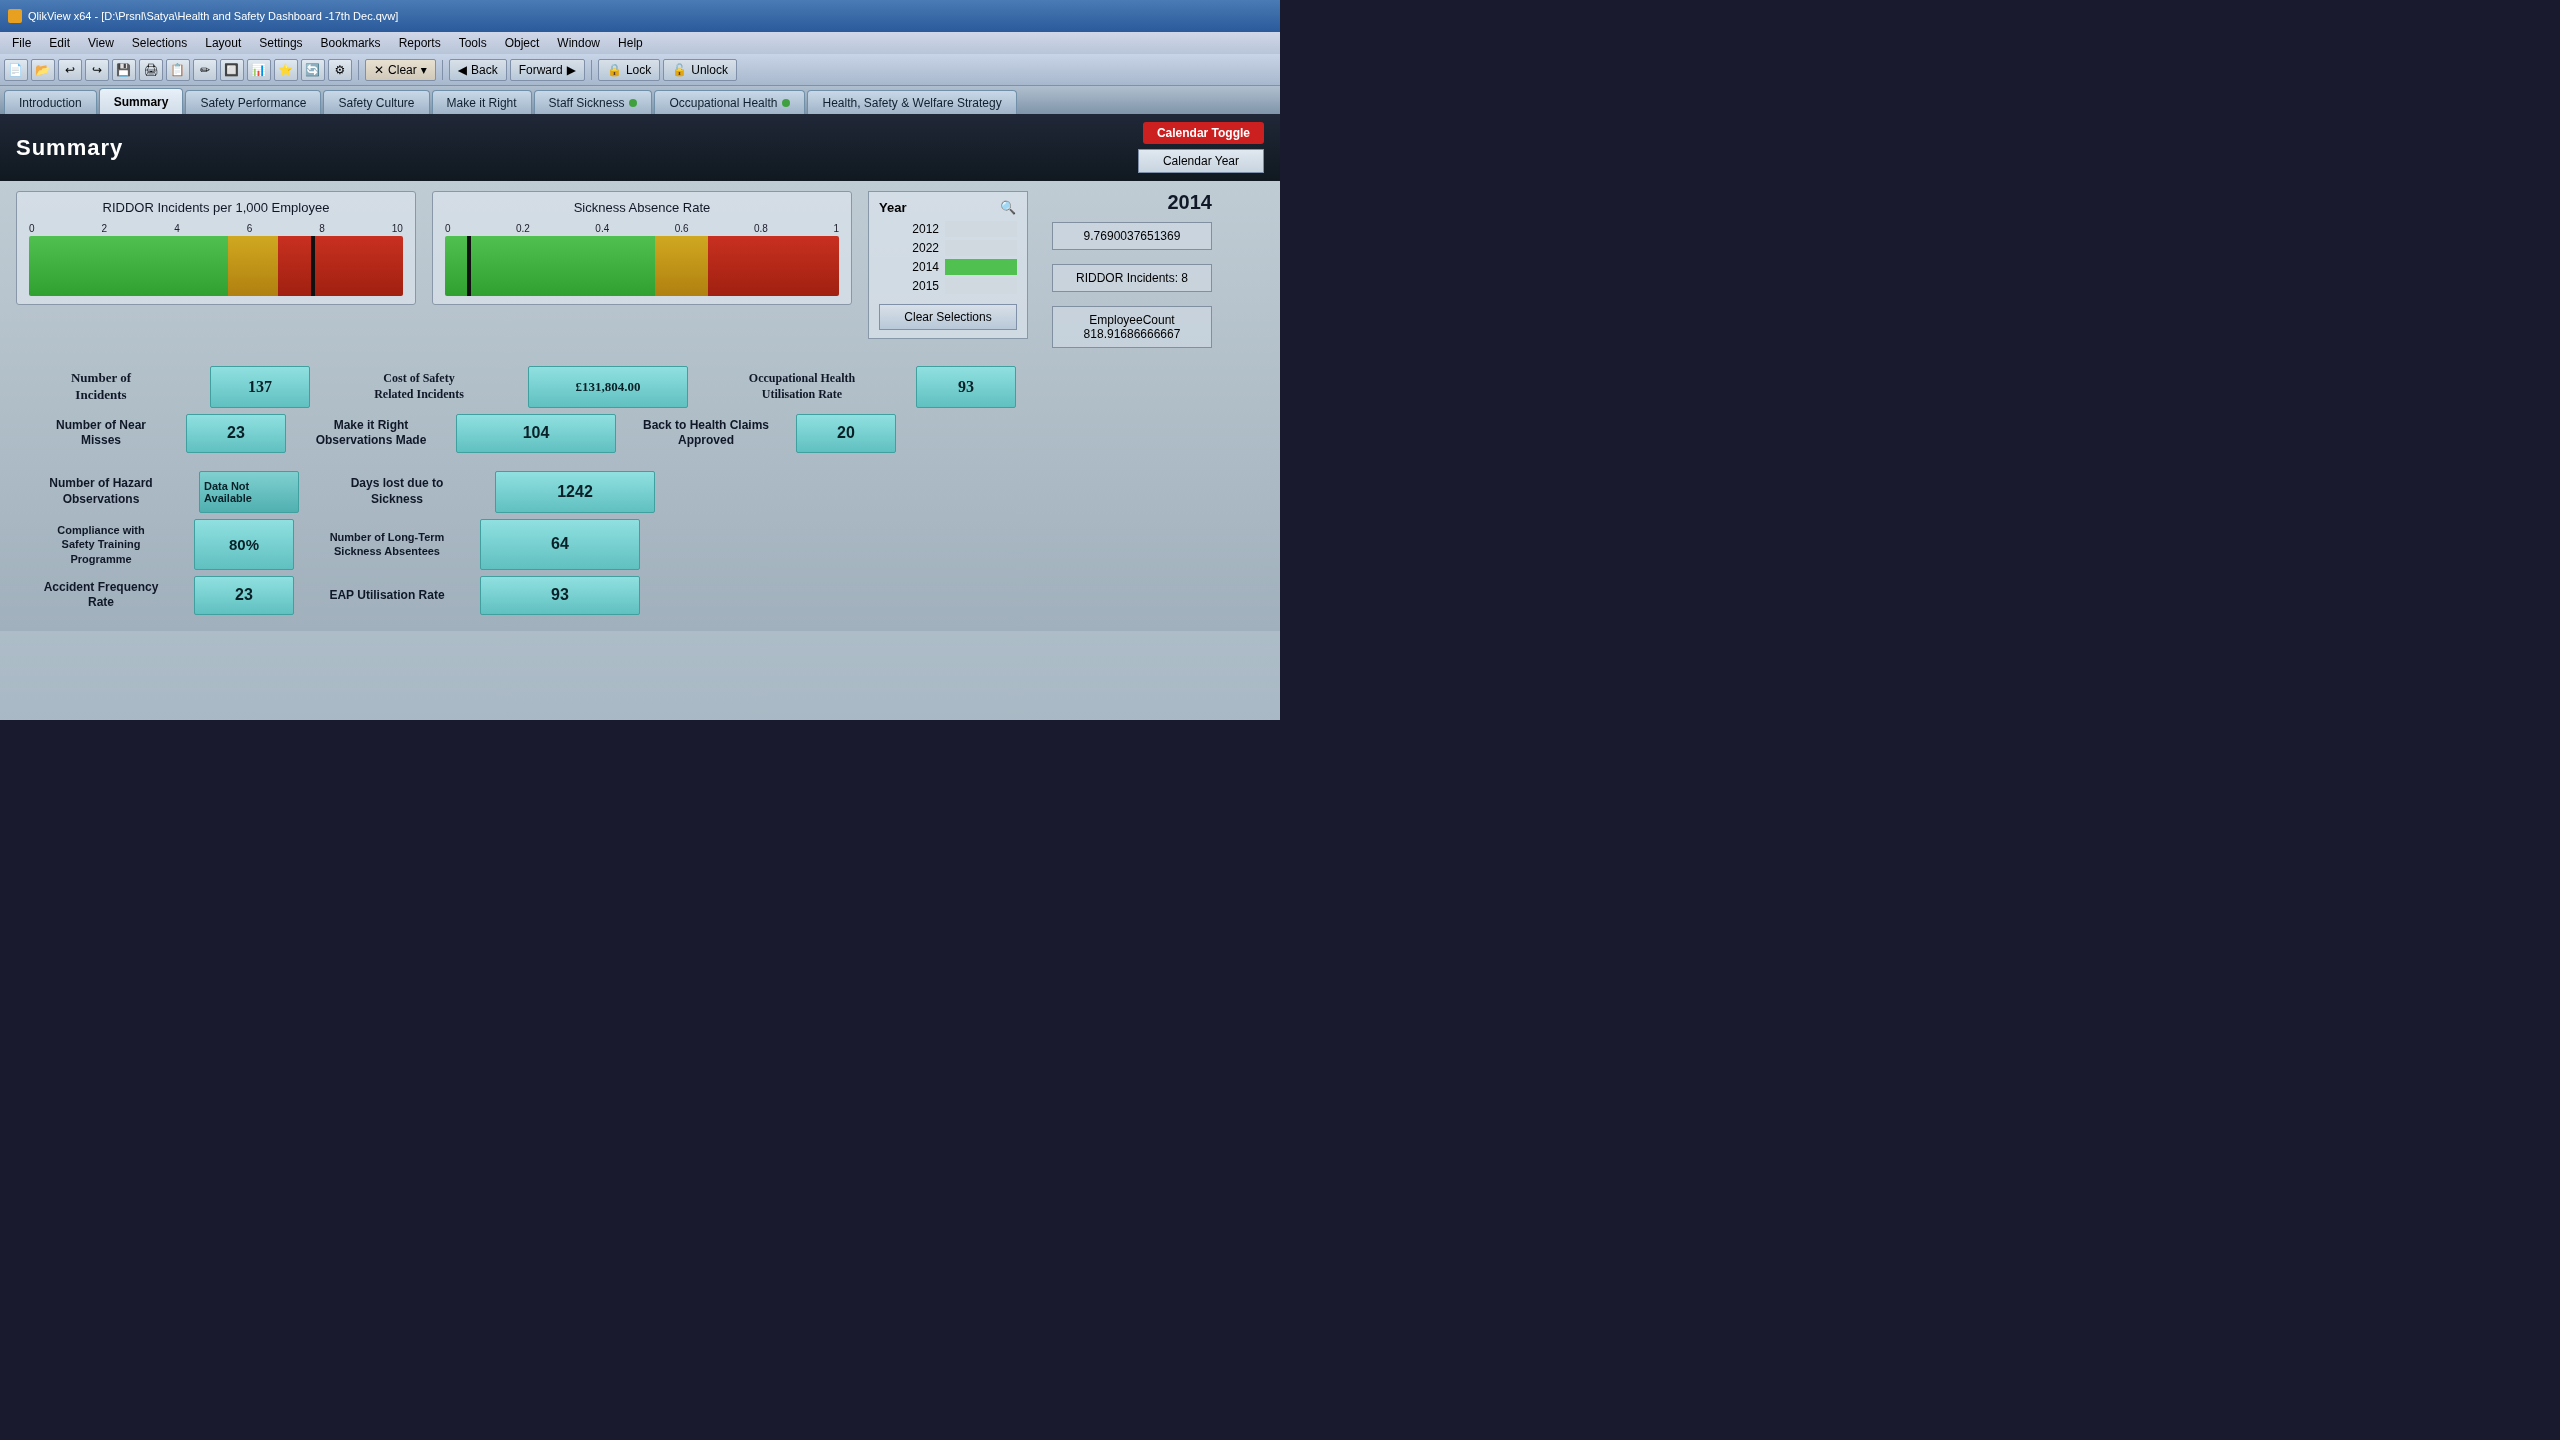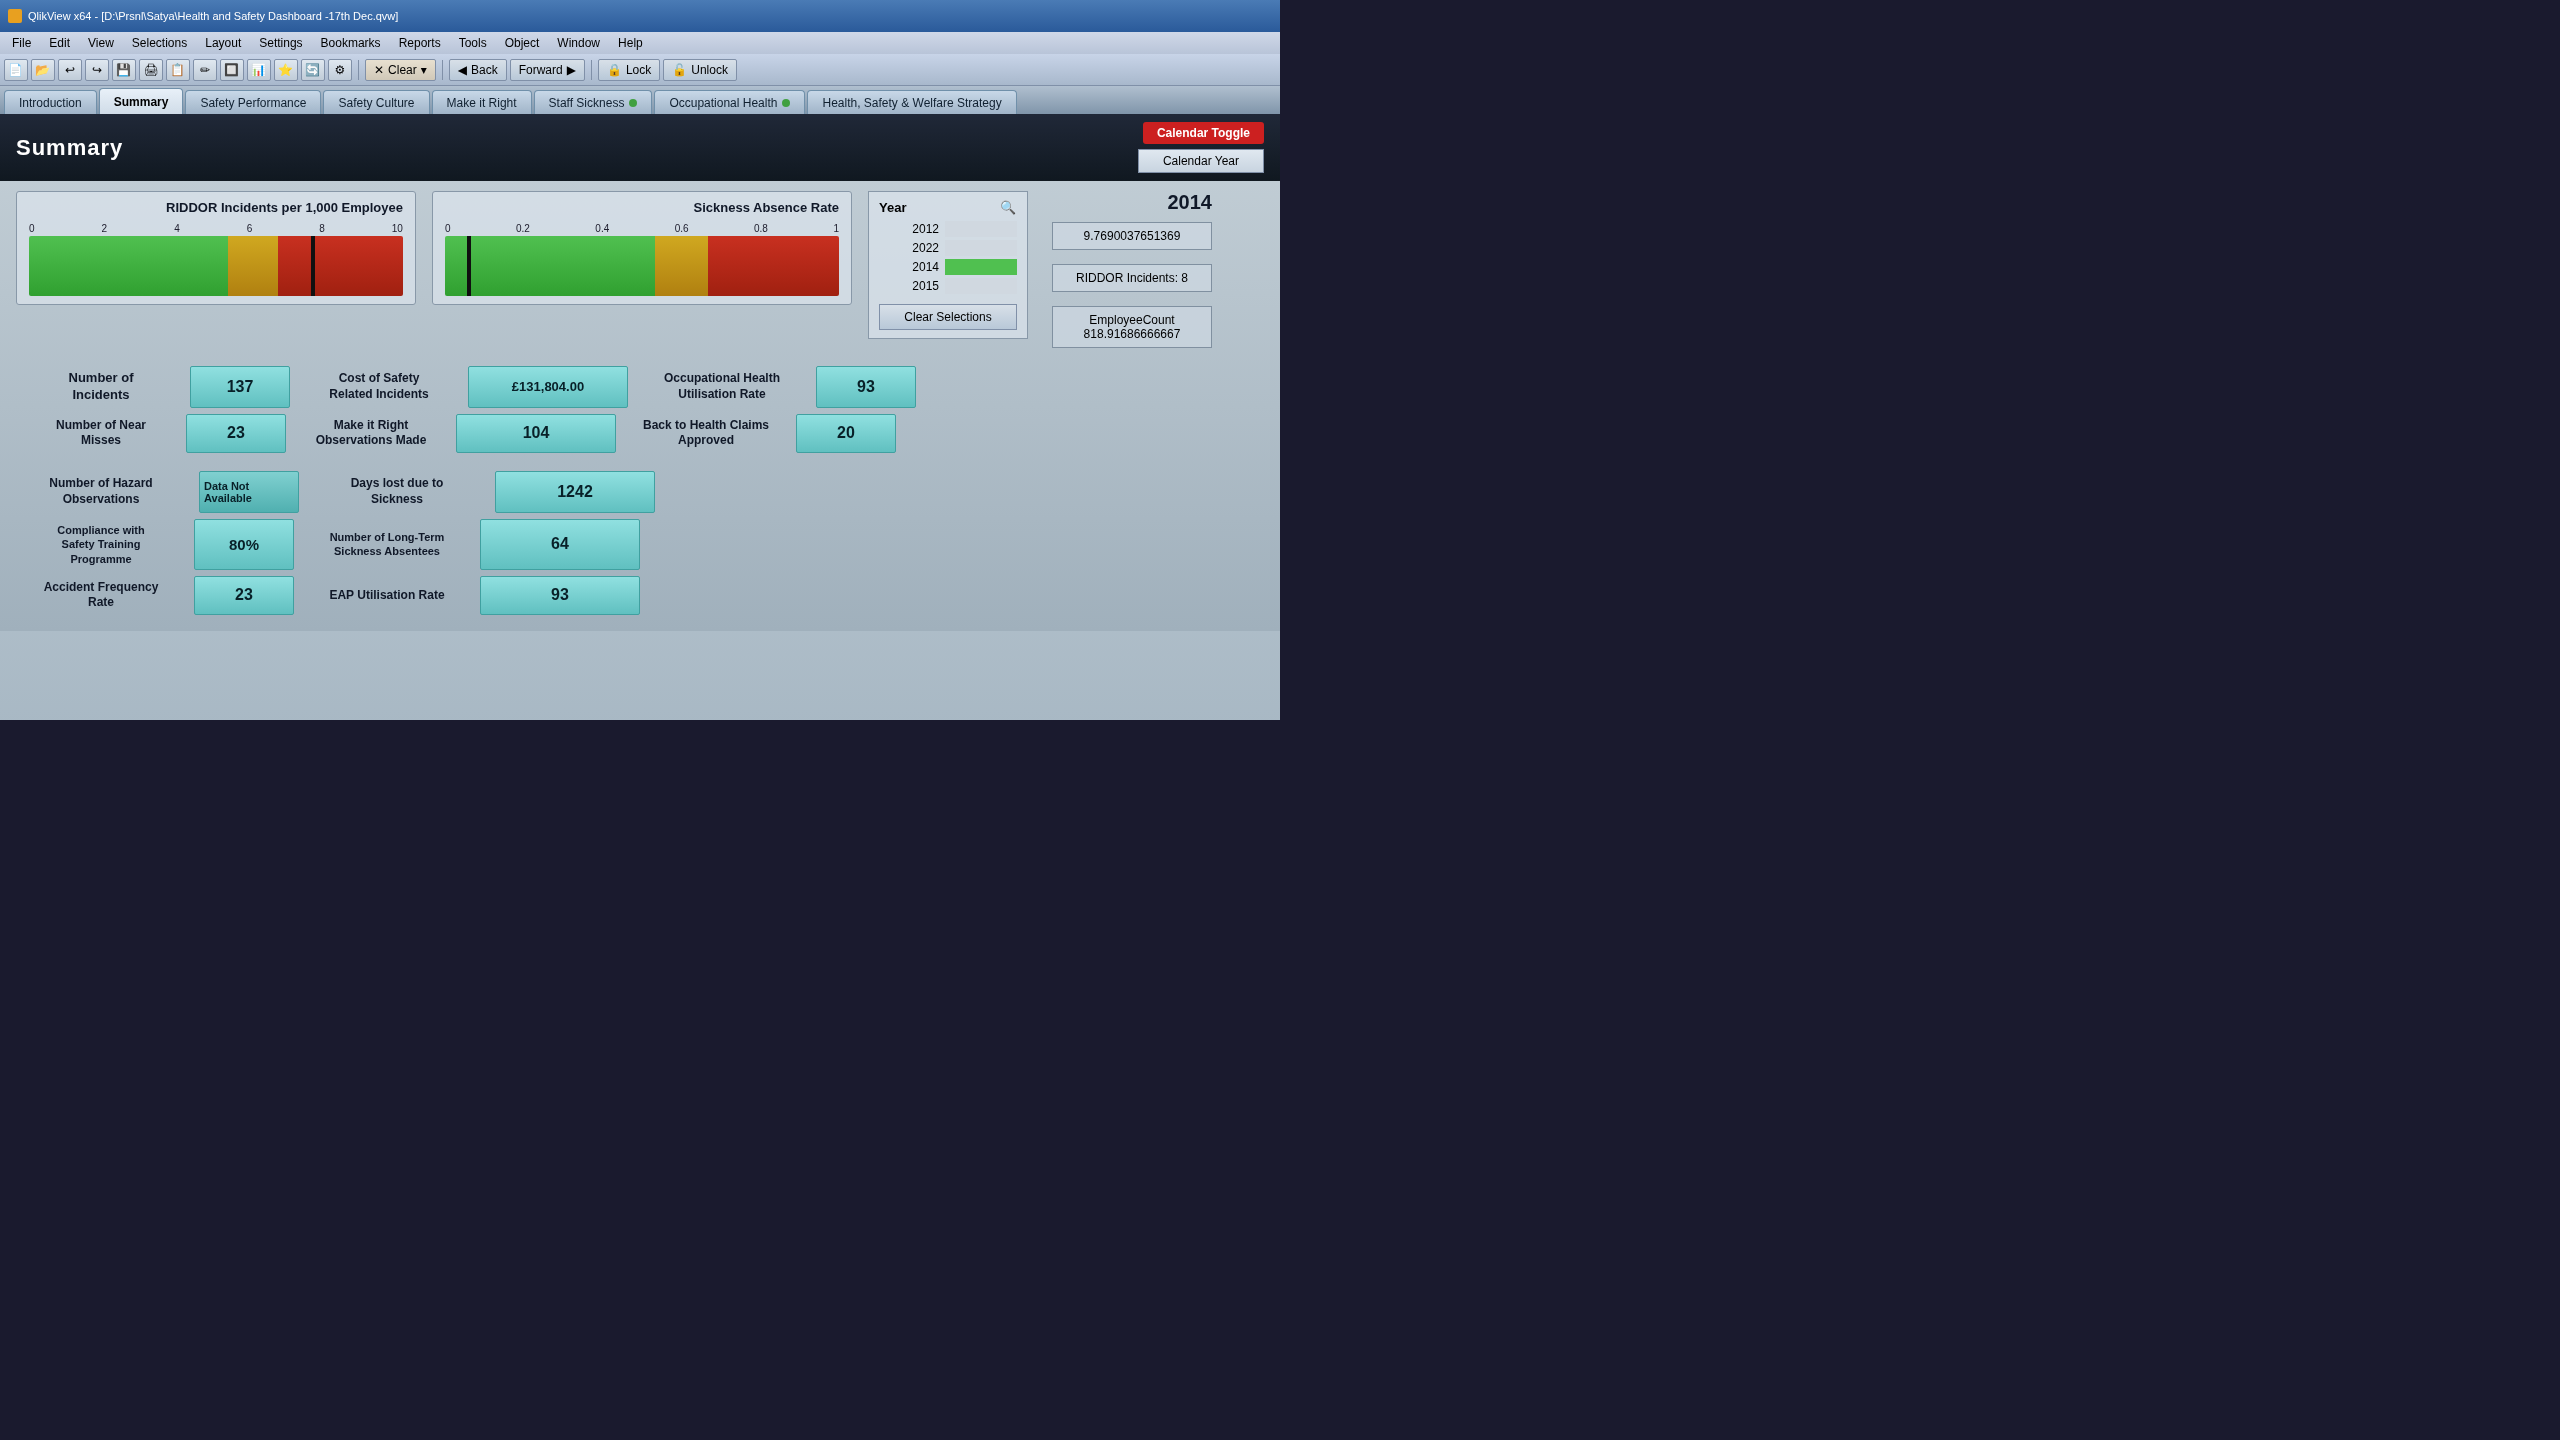--- a/index.html
+++ b/index.html
@@ -192,23 +192,23 @@
       align-items: flex-start;
     }
 
     .chart-container {
       background: rgba(220, 228, 236, 0.7);
       border: 1px solid #8898a8;
       border-radius: 3px;
       padding: 8px 12px;
     }
     .chart-title {
-      text-align: right;
+      text-align: center;
       font-size: 13px;
-      font-weight: bold;
+      font-weight: normal;
       margin-bottom: 8px;
       color: #101828;
     }
 
     
     .gauge-bar-container {
       position: relative;
       width: 100%;
     }
     .gauge-scale {
@@ -516,21 +516,21 @@
         <div class="stat-box">
           <div>EmployeeCount</div>
           <div>818.91686666667</div>
         </div>
       </div>
 
     </div>
 
     <div style="display:grid; grid-template-columns: 1fr; gap:0;">
 
-      <div style="display:flex; gap:4px; margin-bottom:6px;">
+      <div style="display:flex; gap:24px; margin-bottom:6px;font-family:Liberation Serif, serif;">
         <div class="metric-label" style="width:170px; font-size:13px;">Number of<br>Incidents</div>
         <div class="metric-value" style="width:100px;">137</div>
         <div class="metric-label" style="width:170px; font-size:12px;">Cost of Safety<br>Related Incidents</div>
         <div class="metric-value" style="width:160px; font-size:13px;">£131,804.00</div>
         <div class="metric-label" style="width:180px; font-size:12px;">Occupational Health<br>Utilisation Rate</div>
         <div class="metric-value" style="width:100px;">93</div>
       </div>
 
       <div style="display:flex; gap:0; margin-bottom:18px;">
         <div class="metric-label" style="width:170px;">Number of Near<br>Misses</div>

